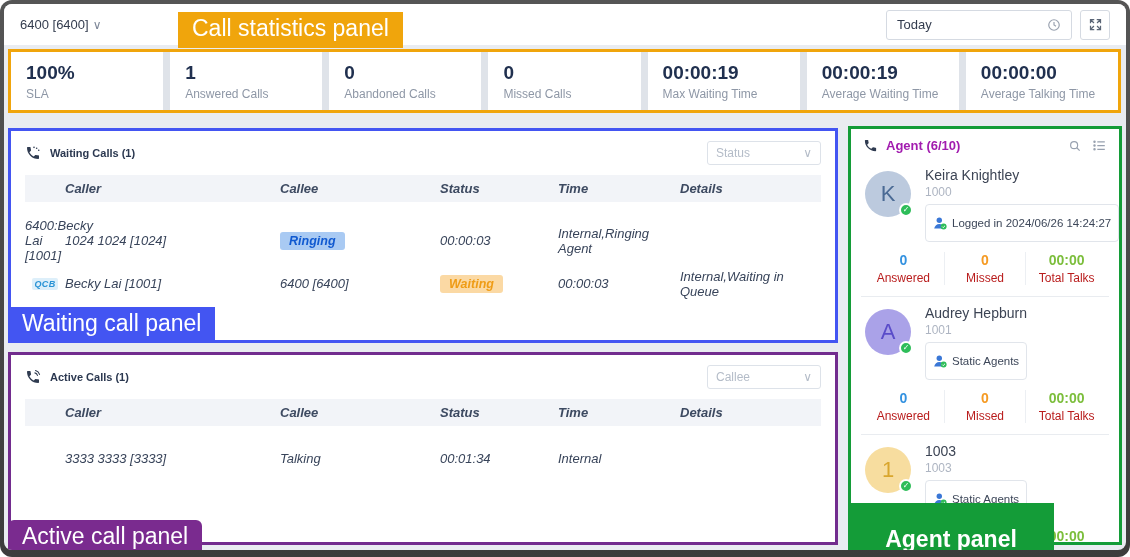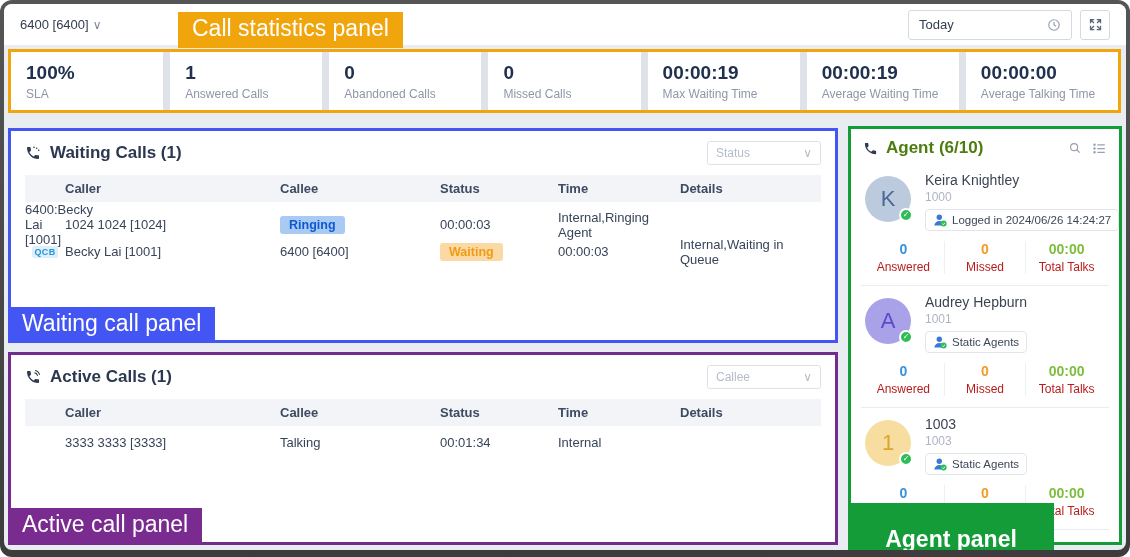--- a/index.html
+++ b/index.html
@@ -5,73 +5,73 @@
   * { margin:0; padding:0; box-sizing:border-box; }
   body { font-family:"Liberation Sans", sans-serif; background:#ffffff; }
   .frame { position:relative; width:1130px; height:557px; background:linear-gradient(#555,#3c3c3c); border-radius:12px; }
   .screen { position:absolute; left:4px; top:4px; right:4px; bottom:7px; background:#e9ecf1; border-radius:8px; overflow:hidden; }
 
   
   .topbar { height:41px; background:#fff; display:flex; align-items:center; padding:0 16px; }
   .queue-sel { display:flex; align-items:center; gap:4px; font-size:13px; color:#333c4e; cursor:pointer; }
   .queue-sel .chev { color:#7e8798; font-size:12px; }
   .topbar-right { margin-left:auto; display:flex; align-items:center; gap:8px; }
-  .date-input { width:164px; height:30px; border:1px solid #d5dae2; border-radius:3px; background:#fff; display:flex; align-items:center; justify-content:space-between; padding:0 10px; font-size:13px; color:#333c4e; }
+  .date-input { width:186px; height:30px; border:1px solid #d5dae2; border-radius:3px; background:#fff; display:flex; align-items:center; justify-content:space-between; padding:0 10px; font-size:13px; color:#333c4e; }
   .sq-btn { width:30px; height:30px; border:1px solid #d5dae2; border-radius:3px; background:#fff; display:flex; align-items:center; justify-content:center; }
 
   
   .stats-strip { position:absolute; left:4px; right:5px; top:45px; height:64px; border:3px solid #F0A50C; background:#dfe3e9; display:flex; gap:7px; }
   .stat-card { flex:1; background:#fff; padding:9px 15px; display:flex; flex-direction:column; justify-content:center; }
   .stat-value { font-size:19px; font-weight:bold; color:#20304f; }
   .stat-label { font-size:12px; color:#8e97a6; margin-top:3px; white-space:nowrap; }
 
   
   .call-panel { position:absolute; left:4px; width:830px; background:#fff; }
   .waiting-panel { top:124px; height:215px; border:3px solid #4355F2; }
   .active-panel { top:348px; height:193px; border:3px solid #722C8E; }
   .panel-head { display:flex; align-items:center; padding:10px 14px 6px; }
-  .panel-title { margin-left:9px; font-size:17px; font-weight:600; color:#2b3850; }
+  .panel-title { margin-left:9px; font-size:11px; font-weight:600; color:#2b3850; }
   .filter-select { margin-left:auto; width:114px; height:24px; border:1px solid #dde2e9; border-radius:3px; display:flex; align-items:center; justify-content:space-between; padding:0 8px; font-size:12px; color:#b4bcc8; background:#fff; cursor:pointer; }
-  .tbl-head, .tbl-row { display:grid; grid-template-columns:40px 215px 160px 118px 122px 1fr; align-items:center; margin:0 14px; }
+  .tbl-head, .tbl-row { display:grid; grid-template-columns:40px 215px 160px 118px 122px 1fr; align-items:center; margin:16px 14px;font-style:italic; }
   .tbl-head { background:#f2f4f8; height:27px; margin-top:4px; font-size:13px; font-weight:600; color:#3d4a61; }
   .tbl-row { height:33px; font-size:13px; color:#38445a; }
   .row-tag { justify-self:center; font-size:9px; font-weight:bold; color:#2a93d5; background:#ddeffa; border-radius:2px; padding:1px 3px; letter-spacing:.3px; }
   .row-tag:empty { display:none; }
   .badge { display:inline-block; font-size:12.5px; font-weight:bold; border-radius:3px; padding:2px 9px; }
   .badge-ringing { background:#A9CAF3; color:#1059D0; }
   .badge-waiting { background:#FBD9A4; color:#EF9C16; }
 
   
   .agent-panel { position:absolute; left:844px; top:122px; width:274px; height:419px; background:#fff; border:3px solid #149C38; overflow:hidden; }
   .agent-head { display:flex; align-items:center; padding:9px 12px 6px; }
-  .agent-title { margin-left:8px; font-size:17px; font-weight:bold; color:#4d7c0f; }
+  .agent-title { margin-left:8px; font-size:13px; font-weight:bold; color:#a21caf; }
   .agent-head-icons { margin-left:auto; display:flex; align-items:center; gap:10px; }
   .agent-card { padding:8px 12px 0; }
   .agent-top { display:flex; }
   .avatar { position:relative; width:46px; height:46px; border-radius:50%; flex:0 0 46px; display:flex; align-items:center; justify-content:center; font-size:22px; margin:4px 14px 0 2px; }
   .check-badge { position:absolute; right:-2px; bottom:0; width:14px; height:14px; background:#2EBD59; border:2px solid #fff; border-radius:50%; color:#fff; font-size:8px; line-height:10px; text-align:center; }
   .agent-info { min-width:0; }
   .agent-name { font-size:14px; color:#3c4454; }
   .agent-ext { font-size:12px; color:#aeb5c2; margin-top:2px; }
-  .agent-tag { display:inline-flex; align-items:center; gap:5px; border:1px solid #e1e5eb; border-radius:4px; padding:3px 7px; margin-top:5px; font-size:11.5px; color:#3d4759; background:#fff; white-space:nowrap; }
+  .agent-tag { display:inline-flex; align-items:center; gap:5px; border:1px solid #e1e5eb; border-radius:4px; padding:11px 7px; margin-top:5px; font-size:11.5px; color:#3d4759; background:#fff; white-space:nowrap; }
   .agent-stats { display:flex; text-align:center; padding:10px 0 11px; }
   .agent-stats > div { flex:1; border-right:1px solid #eceff3; }
   .agent-stats > div:last-child { border-right:none; }
   .as-num { font-size:14px; font-weight:bold; }
   .as-num.answered { color:#3492E0; }
   .as-num.missed { color:#F59A23; }
   .as-num.total { color:#7CBE3C; }
   .as-label { font-size:12px; color:#b91c1c; margin-top:3px; }
   .agent-divider { border-top:1px solid #e9ecf0; margin:0 10px; }
 
   
   .ann { position:absolute; z-index:20; color:#fff; font-size:23px; padding:3px 14px 6px; white-space:nowrap; }
   .ann-stats { left:174px; top:8px; background:#F0A50C; }
   .ann-waiting { left:4px; top:303px; background:#4355F2; }
-  .ann-active { left:4px; top:504px; background:#7A2B8F; }
+  .ann-active { left:4px; top:516px; background:#7A2B8F;border-radius:6px; }
   .ann-agent { left:844px; top:499px; background:#149C38; font-weight:bold; width:206px; text-align:center; padding:23px 0 9px; }
 
   .icon-dark { color:#2f3b50; }
   .icon-gray { color:#98a1af; }
 </style>
 </head>
 <body>
 
 <div class="frame">
   <div class="screen">

